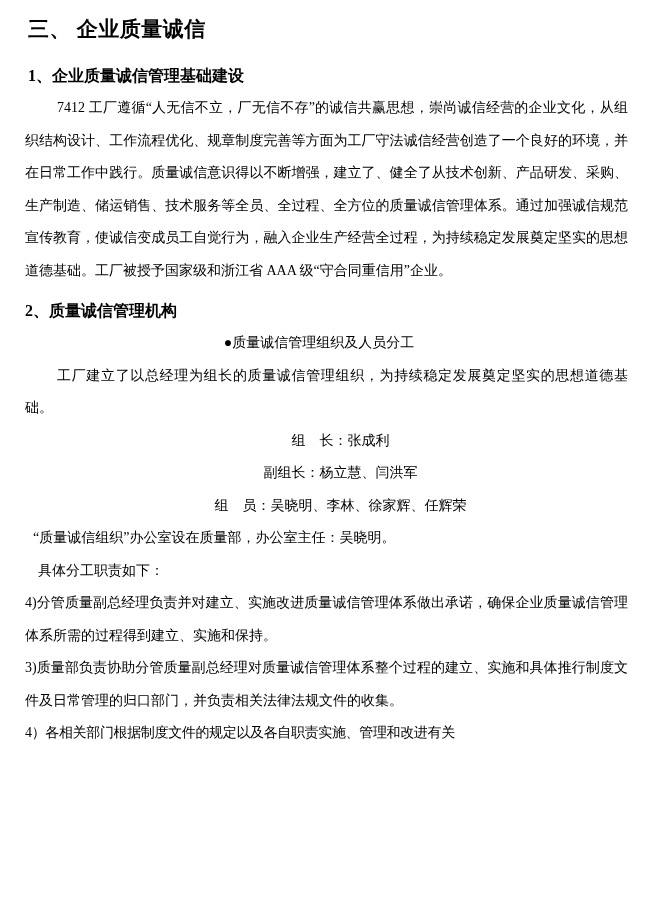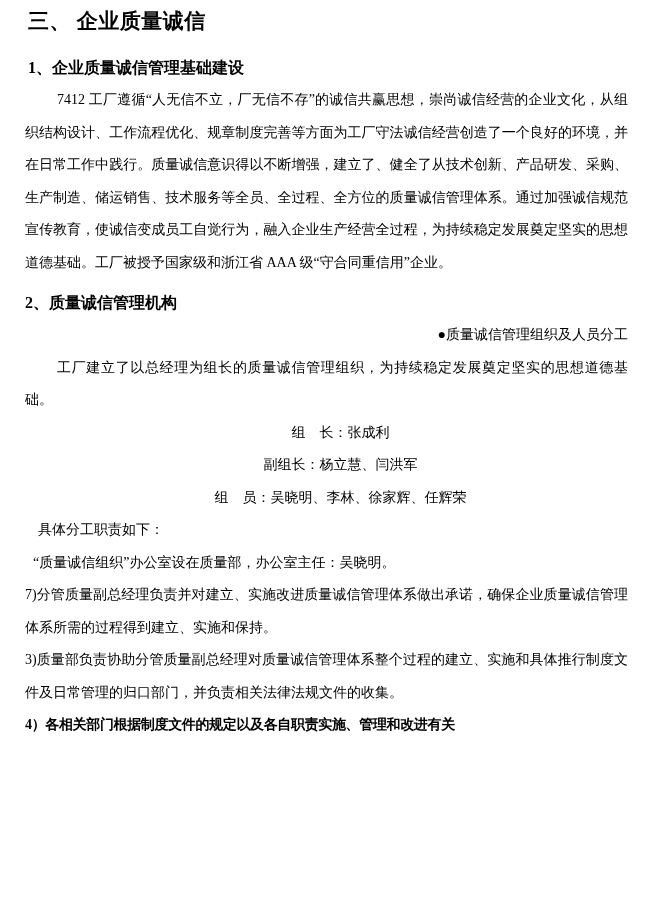--- a/index.html
+++ b/index.html
@@ -9,21 +9,21 @@
   }
   body {
     width: 654px;
     height: 907px;
     overflow: hidden;
   }
   .page {
     box-sizing: border-box;
     width: 654px;
     height: 907px;
-    padding: 6px 26px 0 25px;
+    padding: 14px 26px 0 25px;
     background: #ffffff;
     color: #000000;
     font-family: "Liberation Serif", "DejaVu Serif", serif;
     overflow: hidden;
   }
   .h1 {
     font-size: 21px;
     font-weight: bold;
     line-height: 30px;
     margin: 0 0 18px 3px;
@@ -44,37 +44,36 @@
     font-size: 14px;
     line-height: 32.5px;
     text-align: justify;
     text-justify: inter-ideograph;
   }
   p.ind {
     text-indent: 32px;
   }
   p.bullet {
     margin-left: -15px;
-    text-align: right;
+    text-align: center;
   }
   p.role {
     padding-left: 28px;
     text-align: center;
   }
   p.office {
     text-indent: 8px;
     text-align: left;
   }
   p.duties-intro {
     text-indent: 13px;
     text-align: left;
   }
   p.fit {
     letter-spacing: -0.35px;
-    font-weight: bold;
   }
 </style>
 </head>
 <body>
 
 <div class="page">
 
   <div class="h1">三、 企业质量诚信</div>
 
   <div class="h2">1、企业质量诚信管理基础建设</div>
@@ -86,24 +85,24 @@
   <p class="body bullet">●质量诚信管理组织及人员分工</p>
 
   <p class="body ind">工厂建立了以总经理为组长的质量诚信管理组织，为持续稳定发展奠定坚实的思想道德基础。</p>
 
   <p class="body role">组　长：张成利</p>
 
   <p class="body role">副组长：杨立慧、闫洪军</p>
 
   <p class="body role">组　员：吴晓明、李林、徐家辉、任辉荣</p>
 
+  <p class="body office">“质量诚信组织”办公室设在质量部，办公室主任：吴晓明。</p>
+
   <p class="body duties-intro">具体分工职责如下：</p>
 
-  <p class="body office">“质量诚信组织”办公室设在质量部，办公室主任：吴晓明。</p>
 
-
-  <p class="body duty">7)分管质量副总经理负责并对建立、实施改进质量诚信管理体系做出承诺，确保企业质量诚信管理体系所需的过程得到建立、实施和保持。</p>
+  <p class="body duty">4)分管质量副总经理负责并对建立、实施改进质量诚信管理体系做出承诺，确保企业质量诚信管理体系所需的过程得到建立、实施和保持。</p>
 
   <p class="body duty">3)质量部负责协助分管质量副总经理对质量诚信管理体系整个过程的建立、实施和具体推行制度文件及日常管理的归口部门，并负责相关法律法规文件的收集。</p>
 
   <p class="body duty fit">4）各相关部门根据制度文件的规定以及各自职责实施、管理和改进有关</p>
 
 </div>
 
 </body></html>

